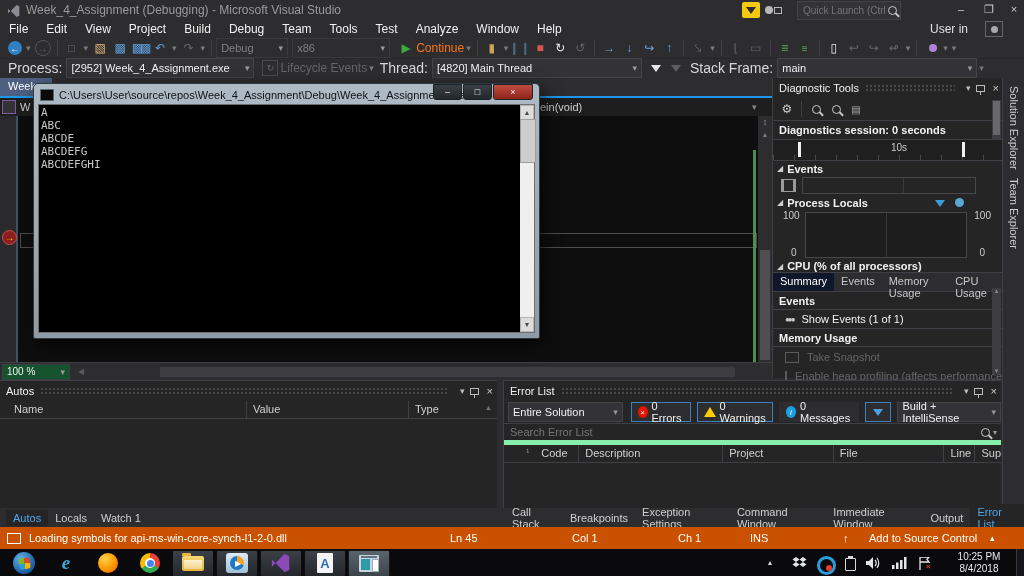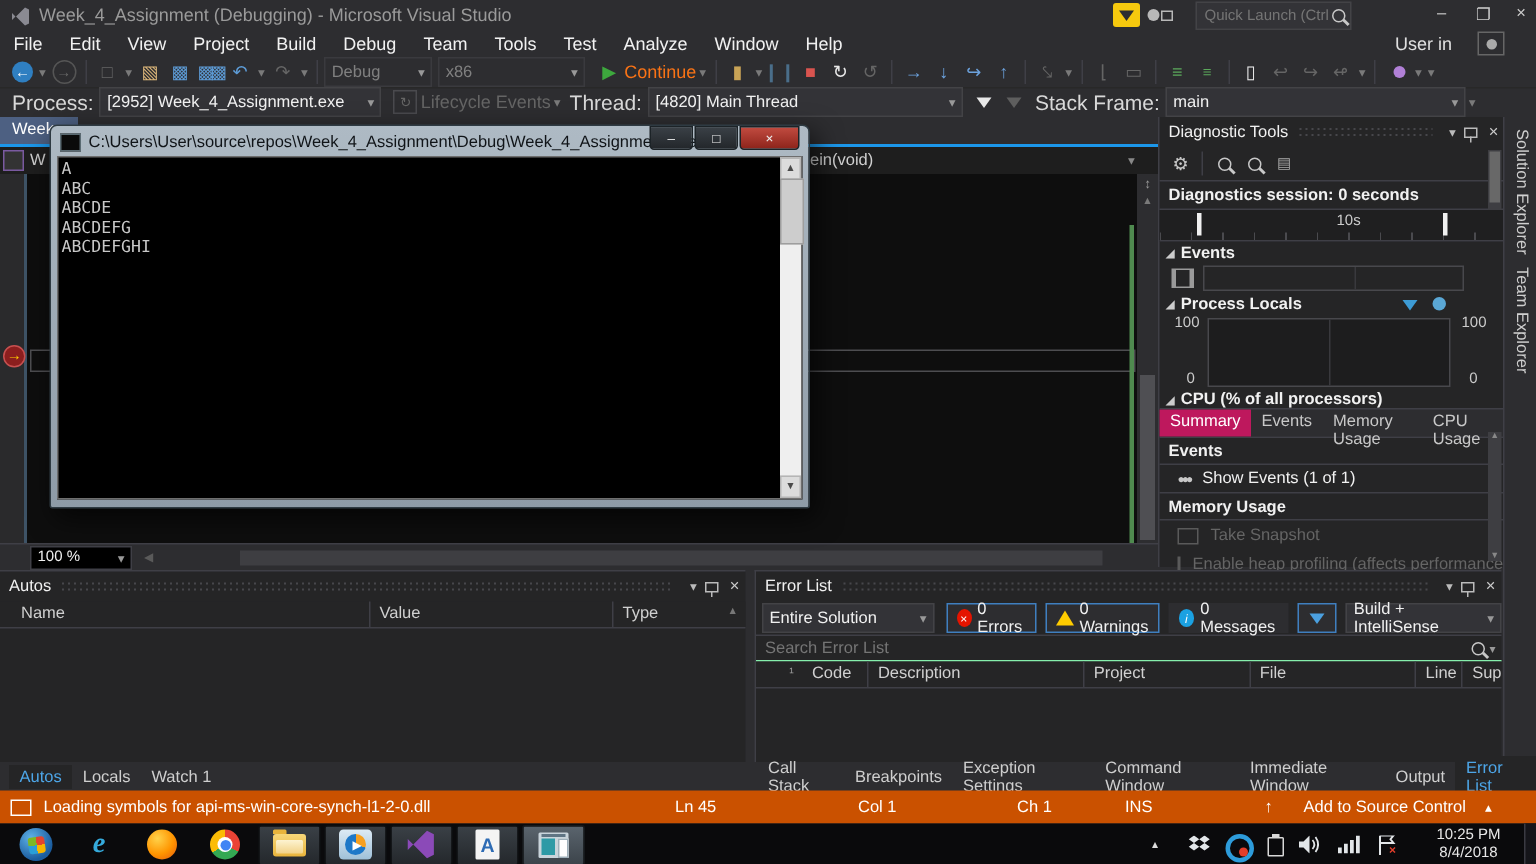--- a/index.html
+++ b/index.html
@@ -46,21 +46,21 @@
   .zoomrow{left:0;top:362px;width:772px;height:17px;background:#2D2D30;border-top:1px solid #3F3F46;}
   .hsb-thumb{position:absolute;left:160px;top:4px;width:575px;height:10px;background:#3E3E42;}
   
   .diag{left:772px;top:78px;width:230px;height:300px;background:#252526;border-left:1px solid #3F3F46;}
   .ptitle{display:flex;align-items:center;height:20px;padding:0 4px 0 6px;font-size:11px;color:#F1F1F1;}
   .dots{flex:1;height:8px;margin:0 6px;background-image:radial-gradient(#47474B 1px,transparent 1px);background-size:4px 4px;}
   .shead{font-weight:bold;font-size:11px;color:#F1F1F1;}
   .tri{font-size:8px;color:#CCC;margin-right:4px;}
   .diagtabs{display:flex;height:18px;border-top:1px solid #3F3F46;background:#2D2D30;font-size:11px;}
   .diagtabs .dt{padding:2px 7px;color:#C8C8C8;}
-  .diagtabs .dt.act{background:#be185d;color:#FFF;}
+  .diagtabs .dt.act{background:#0f172a;color:#FFF;}
   .chartbox{position:absolute;border:1px solid #48484C;background:#1D1D1E;}
   .chartbox::after{content:"";position:absolute;left:50%;top:0;width:1px;height:100%;background:#39393D;}
   
   .strip{left:1002px;top:78px;width:22px;height:449px;background:#2D2D30;border-left:1px solid #3F3F46;}
   .vtext{writing-mode:vertical-rl;font-size:11px;color:#CFCFCF;margin:8px auto;display:block;text-align:left;}
   
   .autos{left:0;top:380px;width:497px;height:128px;background:#252526;border-top:1px solid #3F3F46;}
   .colhead{display:flex;height:17px;background:#252526;border-bottom:1px solid #3F3F46;font-size:11px;color:#D0D0D0;}
   .errlist{left:503px;top:380px;width:497px;height:128px;background:#252526;border-top:1px solid #3F3F46;border-left:1px solid #3F3F46;}
   .ebtn{display:flex;align-items:center;height:18px;border:1px solid #3F7FBF;padding:0 6px;margin-right:6px;font-size:11px;background:#2D2D30;}
@@ -235,21 +235,21 @@
   <div class="abs gutter"></div>
   <div class="abs curstmt">→</div>
   <div class="abs curline"></div>
   <div class="abs greenline"></div>
   <div class="abs vsb">
     <div style="height:12px;display:flex;align-items:center;justify-content:center;color:#9A9A9A;font-size:9px">↕</div>
     <div style="height:12px;display:flex;align-items:center;justify-content:center;color:#7A7A7A;font-size:7px">▲</div>
     <div class="thumb"></div>
   </div>
   <div class="abs zoomrow row">
-    <div class="combo" style="width:58px;height:14px;margin-left:20px;background:#000000;border-color:#3F3F46">
+    <div class="combo" style="width:58px;height:14px;margin-left:2px;background:#14532d;border-color:#3F3F46">
         <span style="font-size:10px">100 %</span>
         <span class="car">▾</span>
       </div>
     <span style="color:#5A5A5A;font-size:8px;margin-left:8px">◀</span>
     <div class="hsb-thumb"></div>
   </div>
 
   <div class="abs diag">
     <div class="ptitle">
       <span>Diagnostic Tools</span>
@@ -385,21 +385,21 @@
         <span>0 Messages</span>
       </div>
       <div class="ebtn" style="width:16px;justify-content:center">
           <span class="funnel" style="border-top-color:#4BA0E0"></span>
         </div>
       <div class="combo" style="width:118px;height:18px">
           <span style="font-size:11px">Build + IntelliSense</span>
           <span class="car">▾</span>
         </div>
     </div>
-    <div class="row" style="height:16px;border-top:1px solid #3F3F46;border-bottom:1px solid #86efac;padding:0 4px">
+    <div class="row" style="height:16px;border-top:1px solid #3F3F46;border-bottom:5px solid #86efac;padding:0 4px">
       <input style="flex: 1 1 0%; background: transparent; border: 0px; outline: 0px; color: rgb(138, 138, 138); font-size: 11px; font-family: &quot;Liberation Sans&quot;, sans-serif;" placeholder="Search Error List">
       <span class="mag"></span>
       <span style="color:#999;font-size:8px;margin-left:3px">▾</span>
     </div>
     <div class="colhead">
       <span style="width:24px"></span>
       <span style="width:12px;color:#9A9A9A;font-size:9px;padding-top:2px">¹</span>
       <span style="width:40px;padding:2px 0 0 4px">Code</span>
       <span style="width:148px;padding:2px 0 0 6px;border-left:1px solid #3F3F46">Description</span>
       <span style="width:112px;padding:2px 0 0 6px;border-left:1px solid #3F3F46">Project</span>

